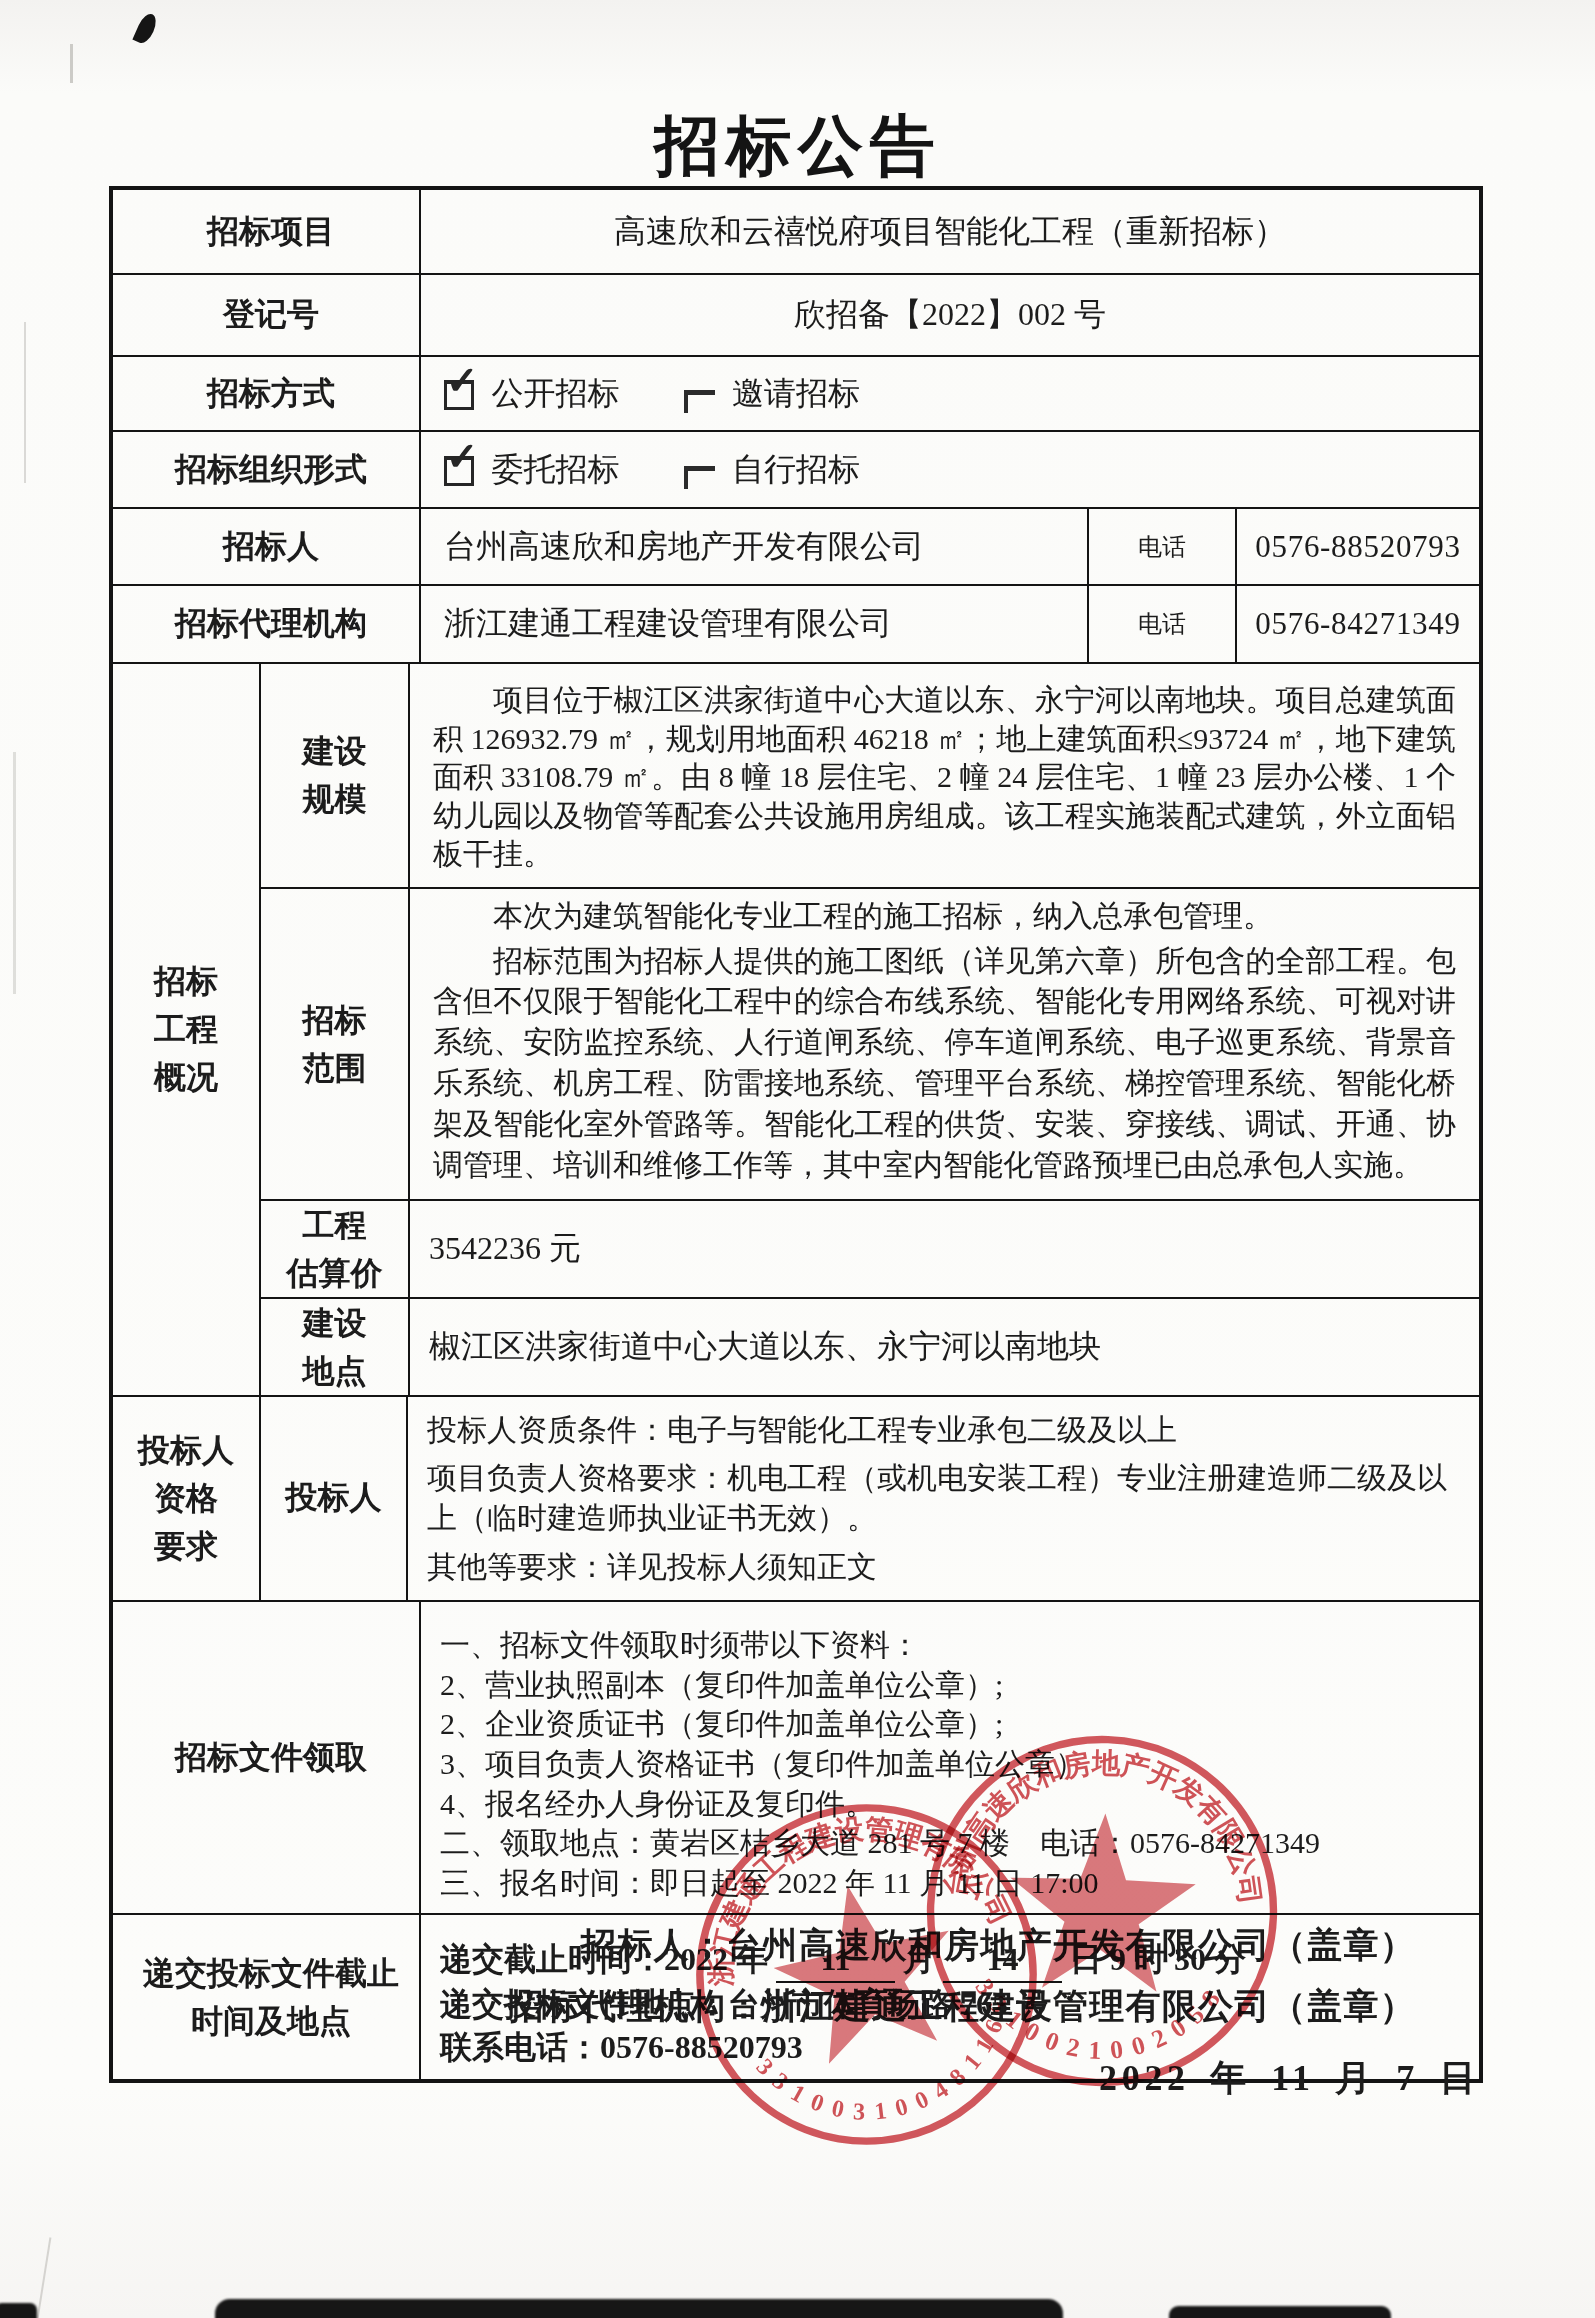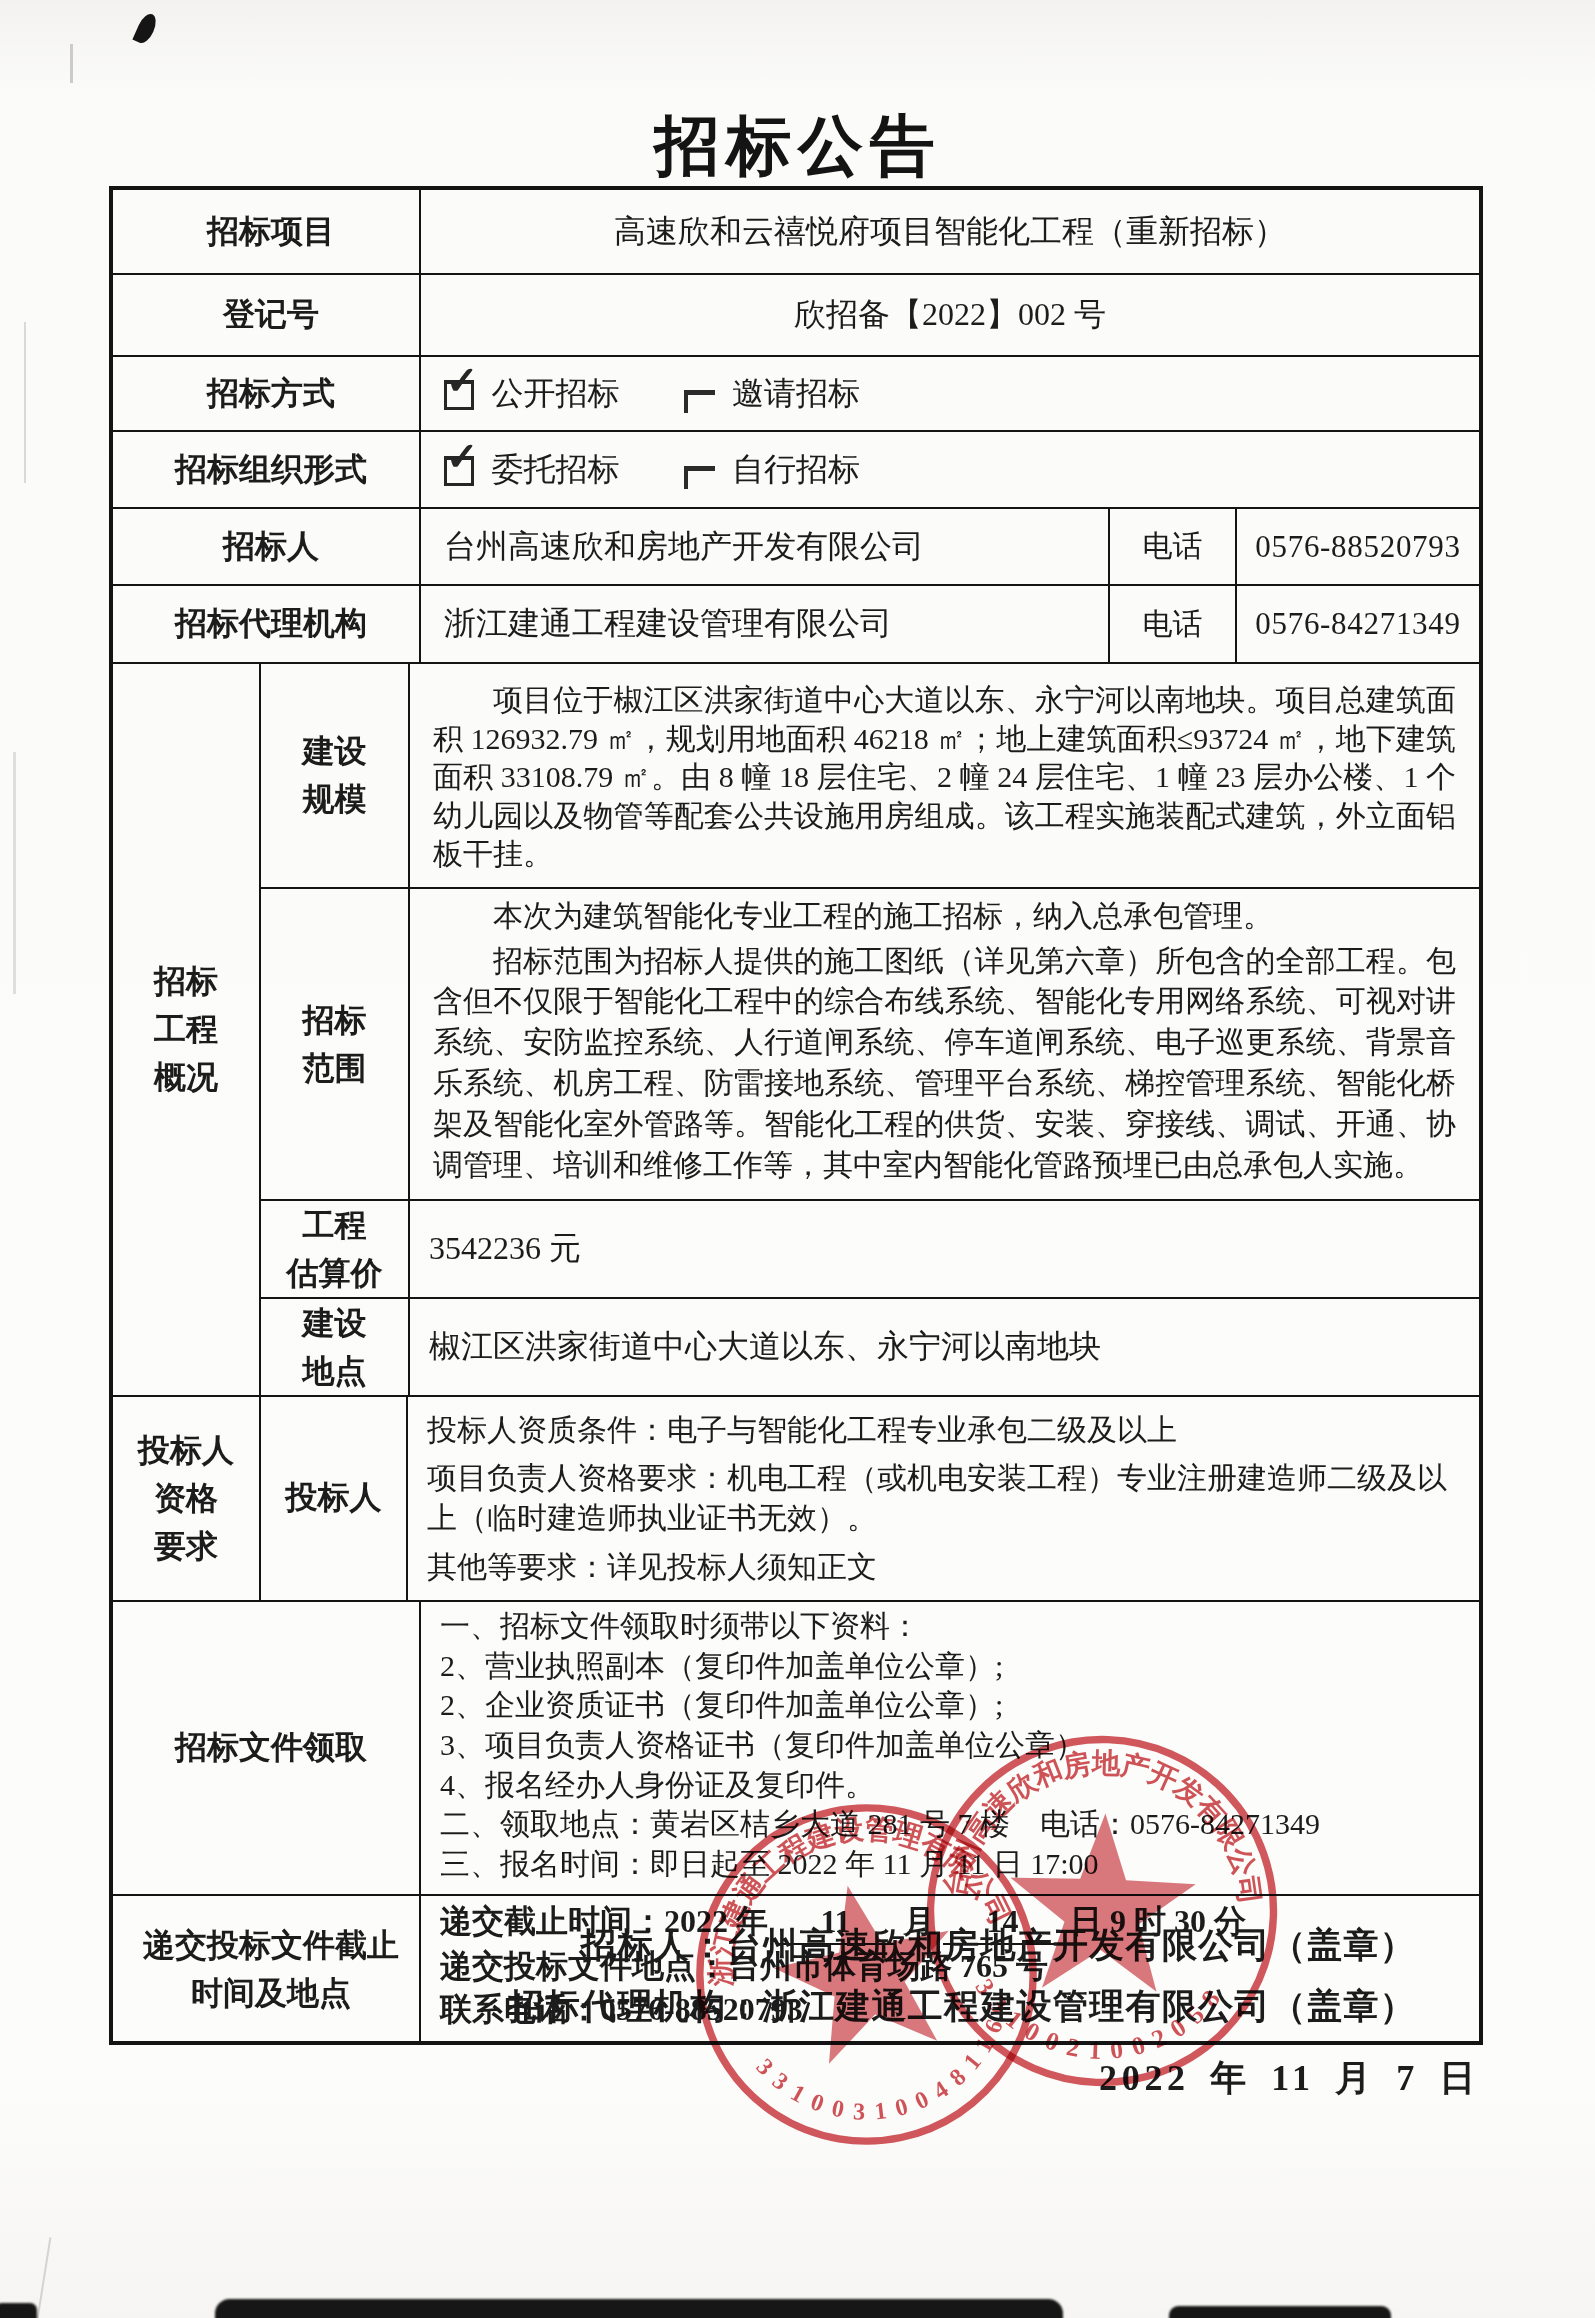--- a/index.html
+++ b/index.html
@@ -22,32 +22,32 @@
   .tr:first-child{border-top:none;}
   .td{box-sizing:border-box; display:flex; align-items:center;}
   .td + .td{border-left:2.7px solid #141414;}
   .lab{width:296px; justify-content:center; text-align:center; font-size:32px; font-weight:600; padding:5.4px;margin-left:10px;}
   .outer{width:146px; justify-content:center; text-align:center; font-size:32px; font-weight:600;}
   .inner{width:147px; justify-content:center; text-align:center; font-size:32px; font-weight:600;}
   .ml{white-space:pre-line; line-height:1.5;}
   .val{flex:1; font-size:32px;}
   .center{justify-content:center; text-align:center;}
   .left{padding-left:23px;}
-  .phl{width:127px; justify-content:center; font-size:30px;}
+  .phl{width:148px; justify-content:center; font-size:24px;}
   .phv{width:244px; justify-content:center; font-size:31px; letter-spacing:0.7px;}
   .sec{flex:1; display:flex; flex-direction:column; border-left:2.7px solid #141414;}
   .str{display:flex; box-sizing:border-box; border-top:2.7px solid #141414;}
   .str:first-child{border-top:none;}
   .content{flex:1; border-left:2.7px solid #141414; font-size:30px; padding:9.4px 19px;}
   .para{display:block; line-height:1.28; text-align:justify;}
   .para p{margin:4px; text-indent:2em;}
   .scope p{line-height:1.36;}
   .col{flex-direction:column; align-items:flex-start; justify-content:center;}
   .col p{margin:4px 0; line-height:1.34;}
-  .lines{display:block; line-height:1.32; padding-top:4px; padding-bottom:10.7px;}
+  .lines{display:block; line-height:1.32; padding-top:23px; padding-bottom:10.7px;}
   .lines div{margin:0;}
   .bold-row{font-weight:600;}
   .blank{display:inline-block; min-width:111px; text-align:center; border-bottom:2.7px solid #141414; padding:0 4px; font-weight:700;}
   
   .opts{gap:64px;}
   .opt{display:inline-flex; align-items:flex-end; gap:17.5px;}
   .cb{position:relative; width:24px; height:23px; margin-bottom:5.4px;}
   .cb.checked{border:3.4px solid #262626; border-top-width:4.7px;}
   .cb .tick{
     position:absolute; left:-1.3px; top:-23px; font-style:normal; font-weight:700;

